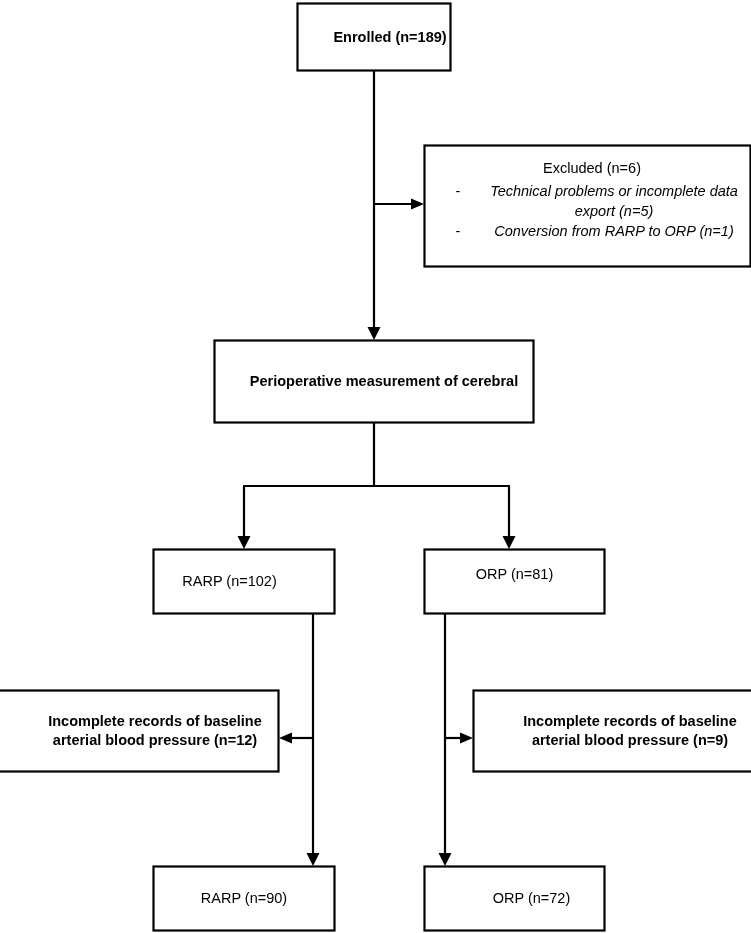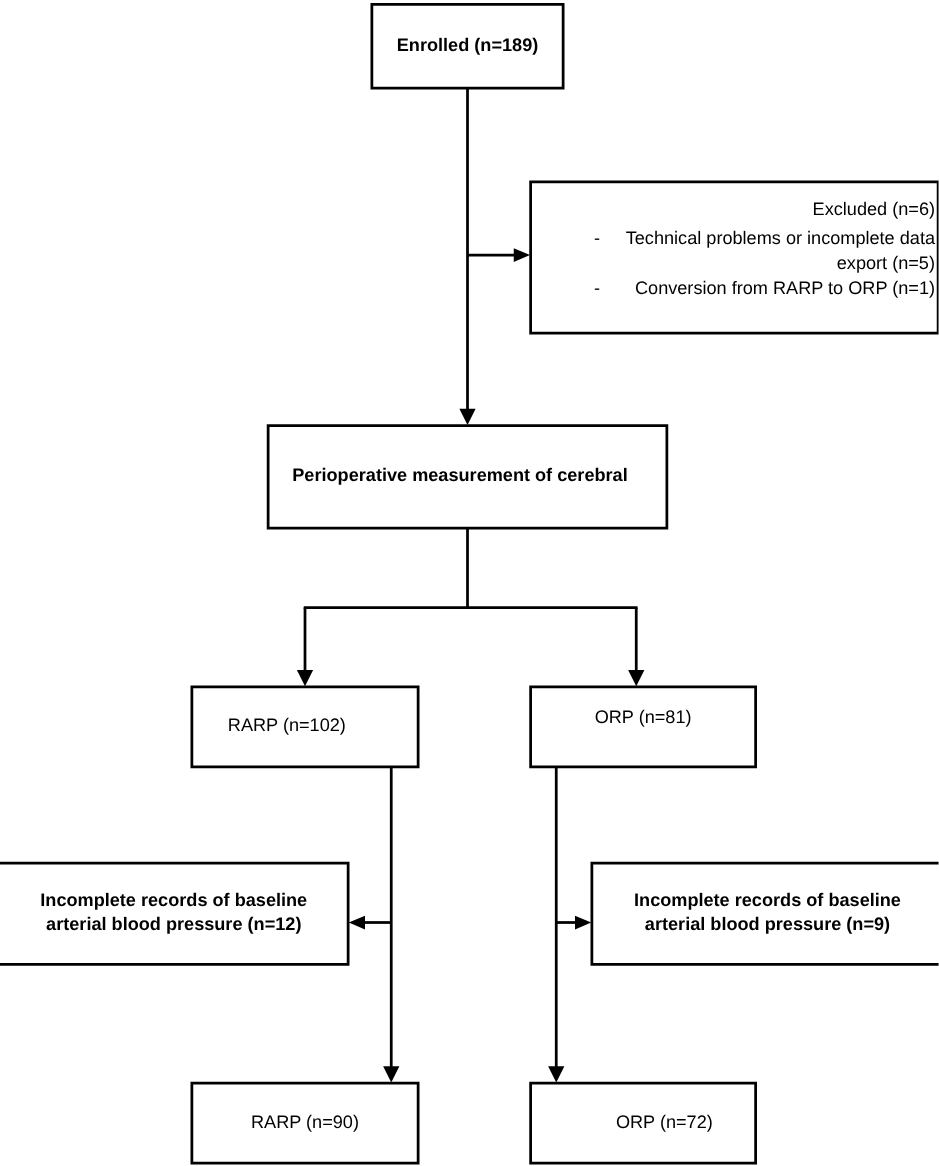--- a/index.html
+++ b/index.html
@@ -49,28 +49,29 @@
     justify-content: center;
     text-align: center;
     color: #000000;
     font-family: "Liberation Sans", sans-serif;
     line-height: 1.28;
     box-sizing: border-box;
     pointer-events: none;
   }
   .node-label.bold {
     font-weight: bold;
+    margin-left: 16px;
   }
   .node-label.regular {
     font-weight: normal;
   }
   .excluded-label {
     position: absolute;
     display: block;
-    text-align: right;
+    text-align: center;
     color: #000000;
     font-family: "Liberation Sans", sans-serif;
     font-weight: normal;
     line-height: 1.38;
     box-sizing: border-box;
     pointer-events: none;
   }
   .excl-head {
     display: block;
     margin: 0 0 3px 0;
@@ -80,20 +81,21 @@
     flex-direction: row;
     align-items: flex-start;
     margin: 0;
   }
   .excl-dash {
     width: 44px;
     flex: 0 0 44px;
   }
   .excl-text {
     flex: 1 1 auto;
+    font-style: italic;
   }
 </style>
 </head>
 <body>
 
 <div id="flow-root">
 
   <svg class="flow-canvas" viewBox="0 0 751 933">
 
     <rect class="node-box" x="297.5" y="3.5" width="153" height="67"></rect>

